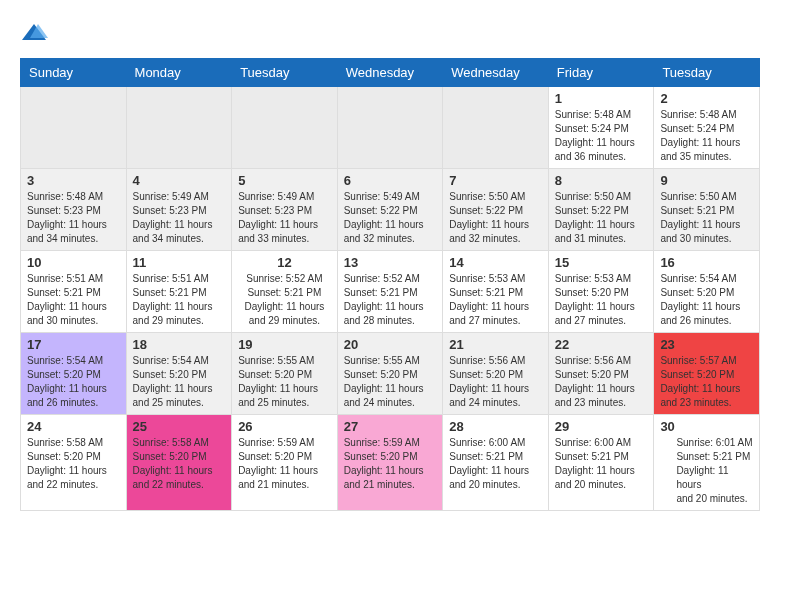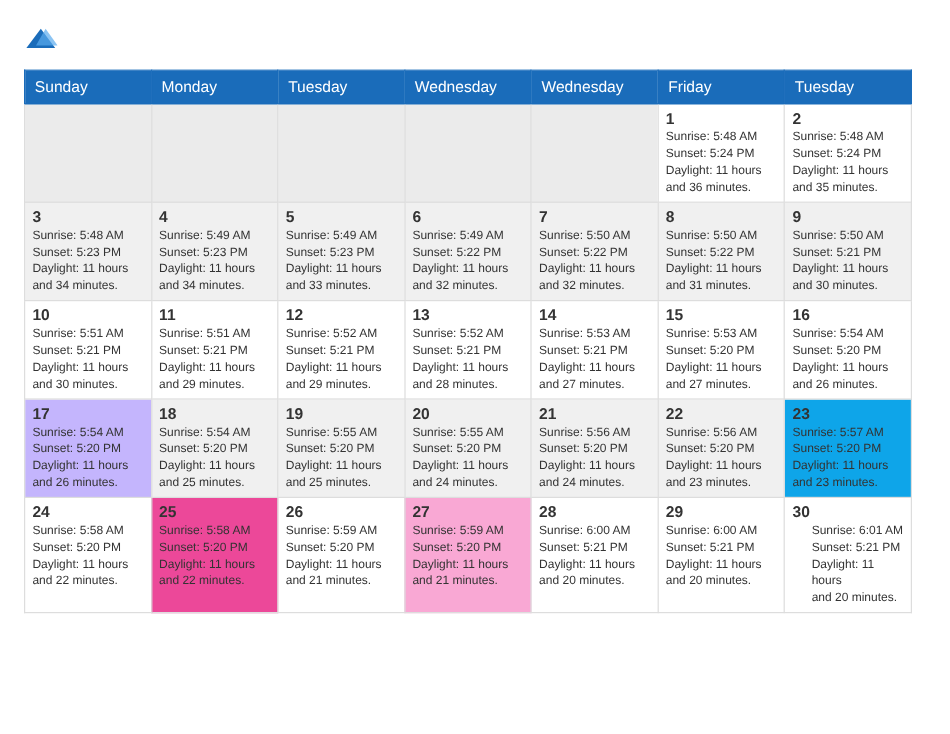--- a/index.html
+++ b/index.html
@@ -222,21 +222,21 @@
 Daylight: 11 hours
 and 30 minutes.</div>
           </td>
           <td style="background: rgb(255, 255, 255);">
             <span class="day-number">11</span>
             <div class="day-info" style="white-space: pre-line;">Sunrise: 5:51 AM
 Sunset: 5:21 PM
 Daylight: 11 hours
 and 29 minutes.</div>
           </td>
-          <td style="background: rgb(255, 255, 255);">
+          <td style="background: rgb(255, 255, 255); text-align: center;">
             <span class="day-number">12</span>
             <div class="day-info" style="white-space: pre-line;">Sunrise: 5:52 AM
 Sunset: 5:21 PM
 Daylight: 11 hours
 and 29 minutes.</div>
           </td>
           <td style="background: rgb(255, 255, 255);">
             <span class="day-number">13</span>
             <div class="day-info" style="white-space: pre-line;">Sunrise: 5:52 AM
 Sunset: 5:21 PM
@@ -301,21 +301,21 @@
 Daylight: 11 hours
 and 24 minutes.</div>
           </td>
           <td style="background: rgb(240, 240, 240);">
             <span class="day-number">22</span>
             <div class="day-info" style="white-space: pre-line;">Sunrise: 5:56 AM
 Sunset: 5:20 PM
 Daylight: 11 hours
 and 23 minutes.</div>
           </td>
-          <td style="background: #0ea5e9;">
+          <td style="background: #ef4444;">
             <span class="day-number">23</span>
             <div class="day-info" style="white-space: pre-line;">Sunrise: 5:57 AM
 Sunset: 5:20 PM
 Daylight: 11 hours
 and 23 minutes.</div>
           </td>
         </tr>
         <tr>
           <td style="background: rgb(255, 255, 255);">
             <span class="day-number">24</span>

